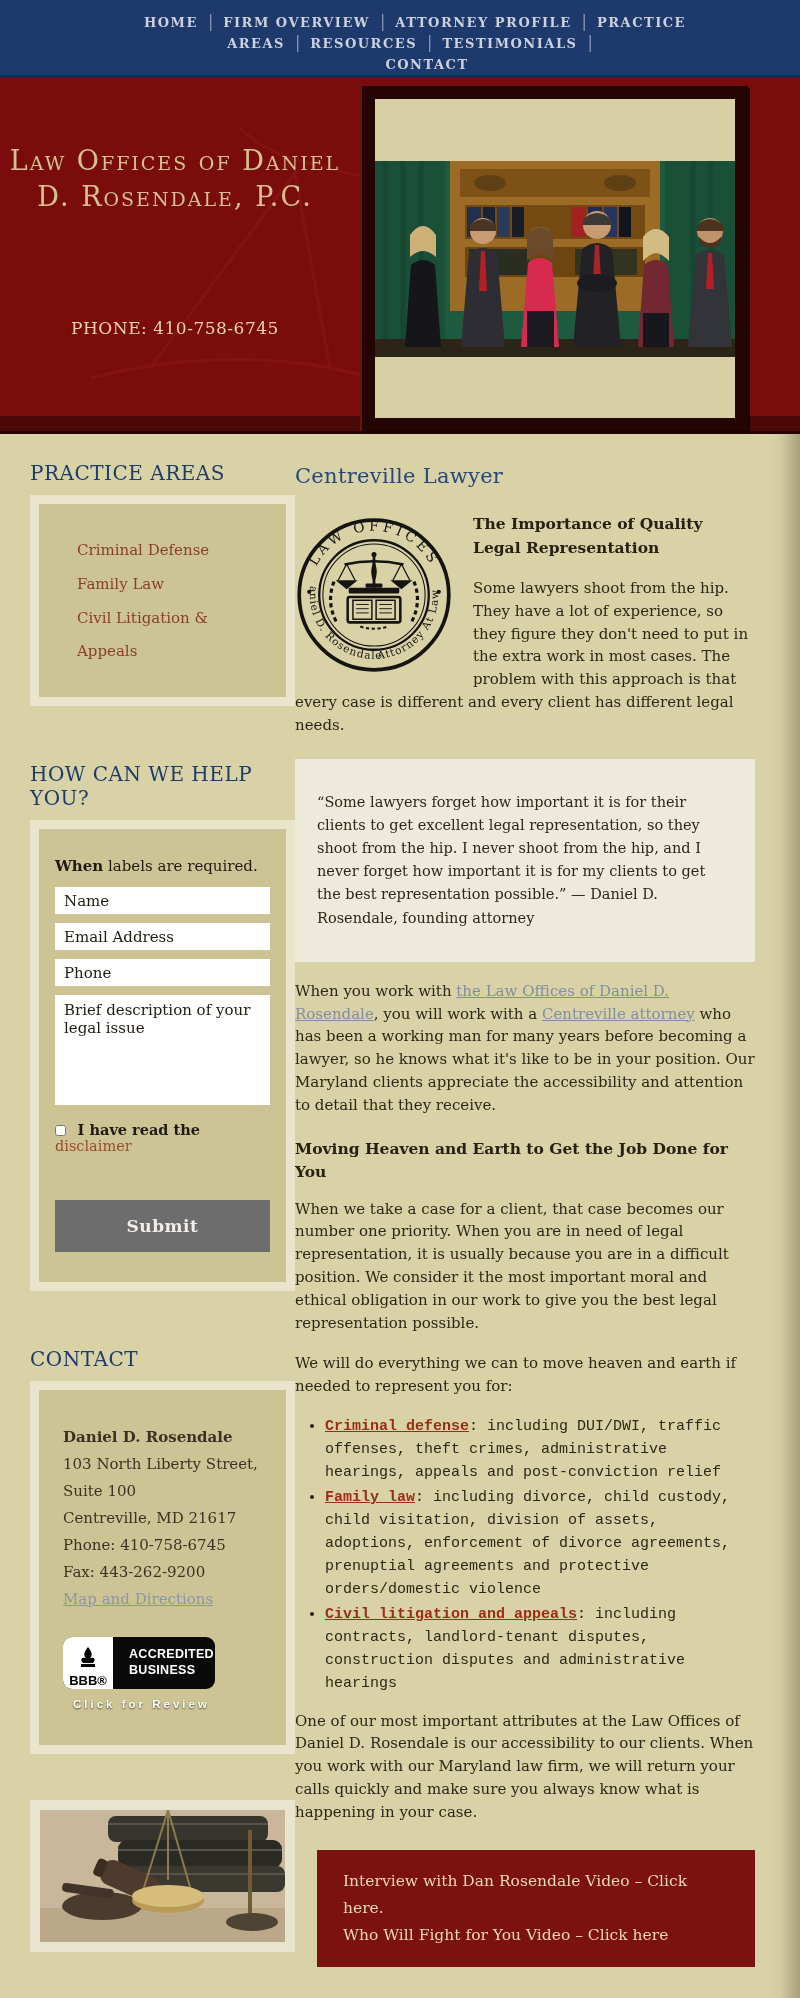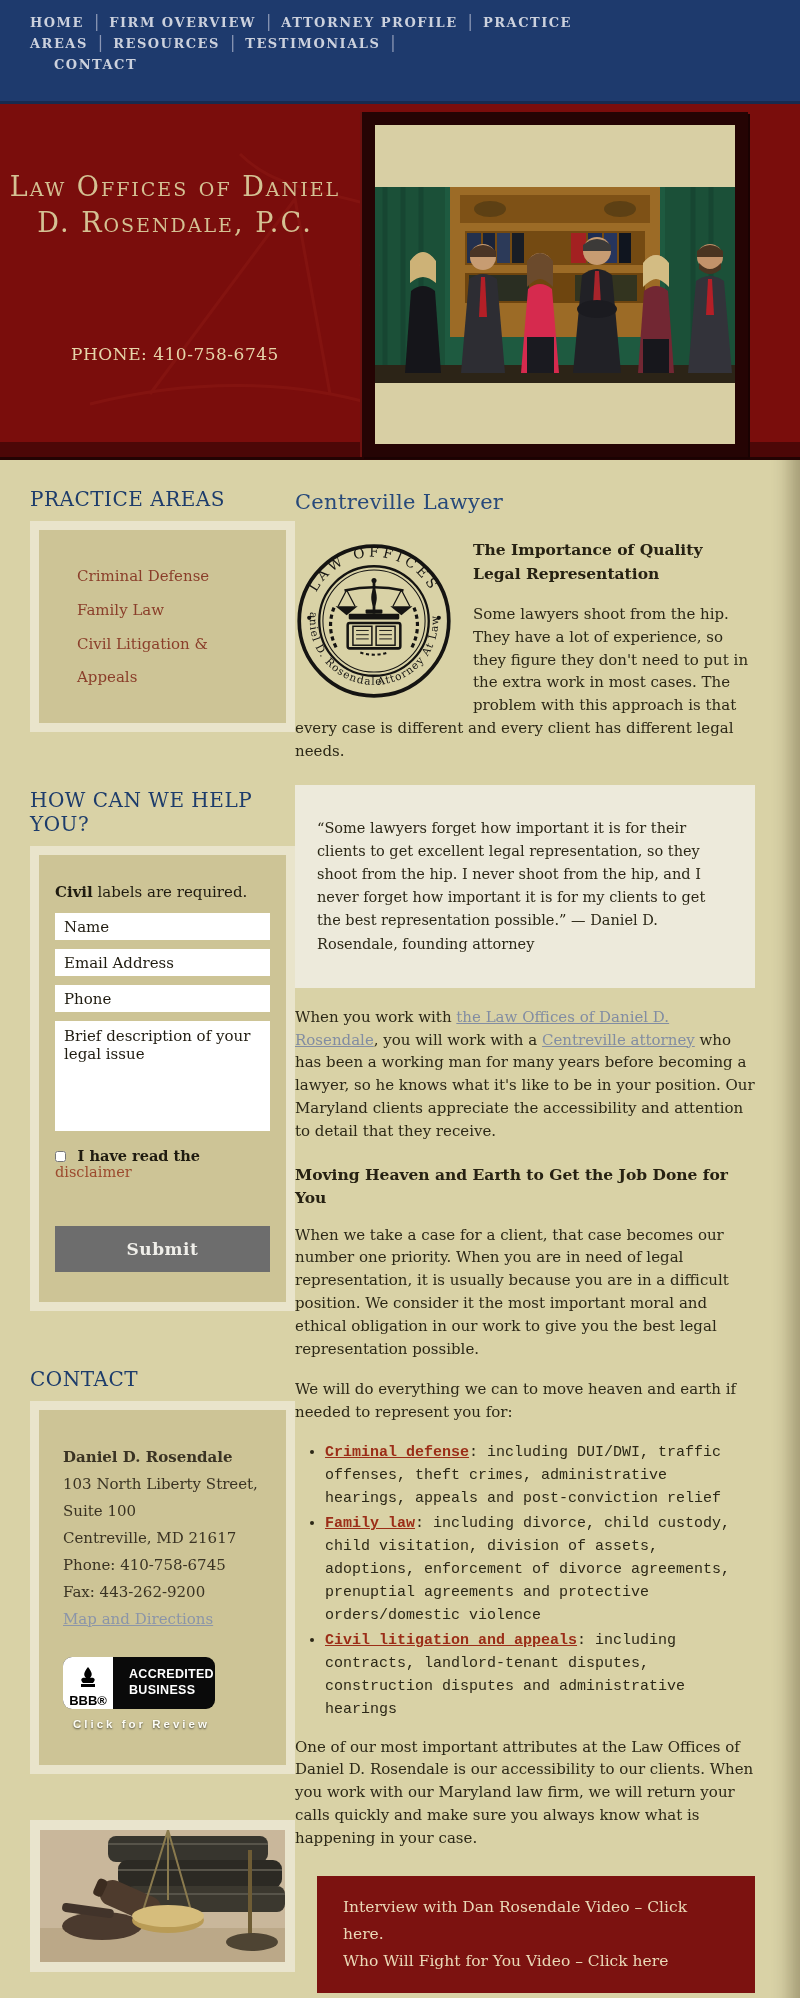--- a/index.html
+++ b/index.html
@@ -7,22 +7,23 @@
   body {
     font-family: "DejaVu Serif", "Liberation Serif", serif;
     background: #d9d2a6;
     color: #2c2817;
   }
 
   
   .top-nav {
     background: #1e3a6d;
     border-bottom: 3px solid #162a4f;
-    padding: 12px 0 26px 30px;
+    padding: 12px 0 0 30px;
     min-height: 62px;
+    text-align: center;
   }
   .top-nav .nav-row { display: block; line-height: 20px; }
   .top-nav .nav-row2 { margin-left: 24px; }
   .top-nav a {
     color: #ccd1dd; text-decoration: none;
     font-size: 13px; font-weight: bold; letter-spacing: 1.5px;
   }
   .top-nav .sep { color: #8b97b5; margin: 0 10px; font-weight: normal; }
 
   
@@ -96,21 +97,21 @@
     display: block; width: 100%; height: 110px; border: none; background: #fff;
     font-family: "DejaVu Serif", serif; font-size: 15px; padding: 6px 9px;
     color: #1f1b10; resize: none;
   }
   .lead-form ::placeholder { color: #1f1b10; opacity: 1; }
   .disclaimer-row { margin-top: 16px; font-size: 14.5px; }
   .disclaimer-row input { width: 11px; height: 11px; vertical-align: -1px; margin-right: 7px; }
   .disclaimer-row b { font-weight: bold; color: #1f1b10; }
   .disclaimer-row a { color: #9c4a2e; text-decoration: none; }
   .submit-btn {
-    margin-top: 46px; width: 100%; height: 46px;
+    margin-top: 46px; width: 100%; height: 52px;
     background: #6d6d6d; border: none; color: #efeee9;
     font-family: "DejaVu Serif", serif; font-weight: bold; font-size: 17px;
     letter-spacing: .5px; cursor: pointer;
   }
 
   
   .contact-inner { padding: 34px 24px 30px; font-size: 15px; line-height: 1.8; color: #3a3323; }
   .contact-inner .c-name { font-weight: bold; }
   .contact-inner a.map-link { color: #8b95a8; }
   .bbb-wrap { margin-top: 24px; text-align: left; }
@@ -256,21 +257,21 @@
       <div class="pa-links">
           <a href="#">Criminal Defense</a>
           <a href="#">Family Law</a>
           <a href="#">Civil Litigation &amp; Appeals</a>
         </div>
     </div>
 
     <h2 class="side-head" style="margin-top:56px;">HOW CAN WE HELP YOU?</h2>
     <div class="boxed">
       <div class="form-inner lead-form">
-        <div class="req-note"><b>Civil</b><span> labels are required.</span></div>
+        <div class="req-note"><b>When</b><span> labels are required.</span></div>
         <input type="text" placeholder="Name" style="">
         <input type="text" placeholder="Email Address" style="">
         <input type="text" placeholder="Phone" style="">
         <textarea placeholder="Brief description of your legal issue" style=""></textarea>
         <div class="disclaimer-row">
           <input type="checkbox" style="">
           <b>I have read the </b><a href="#" class="dlink">disclaimer</a>
         </div>
         <button class="submit-btn">Submit</button>
       </div>

